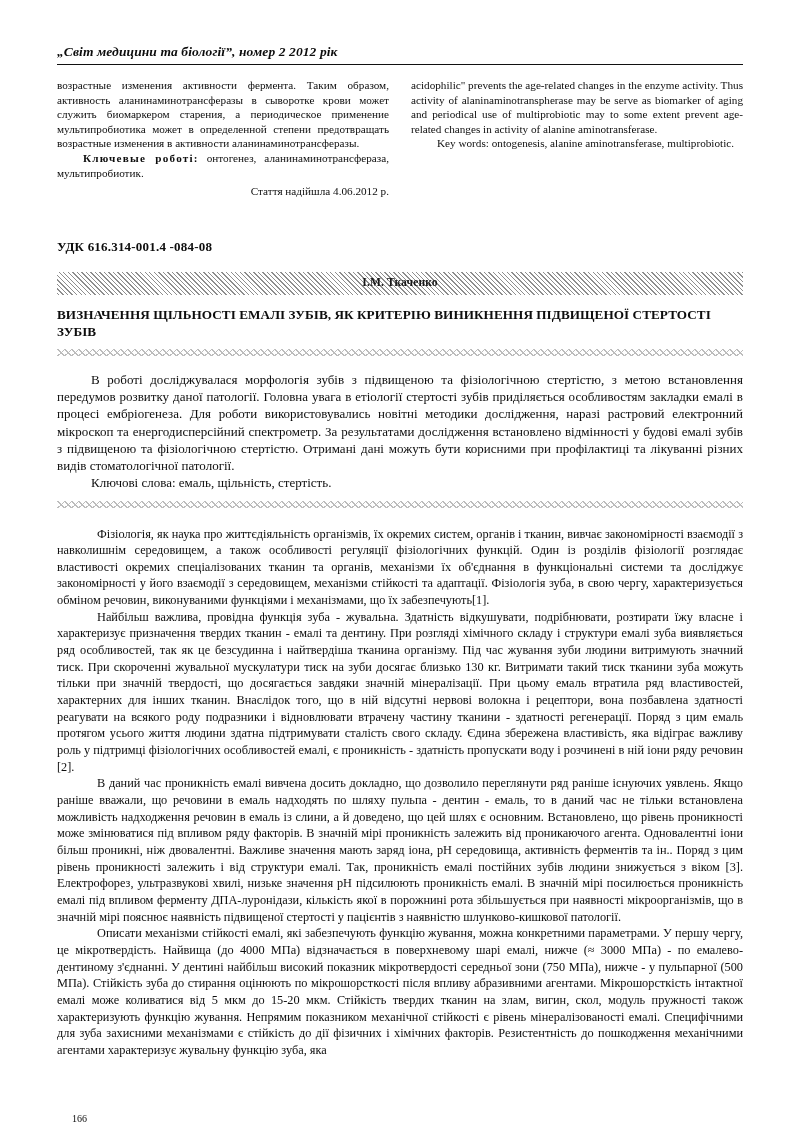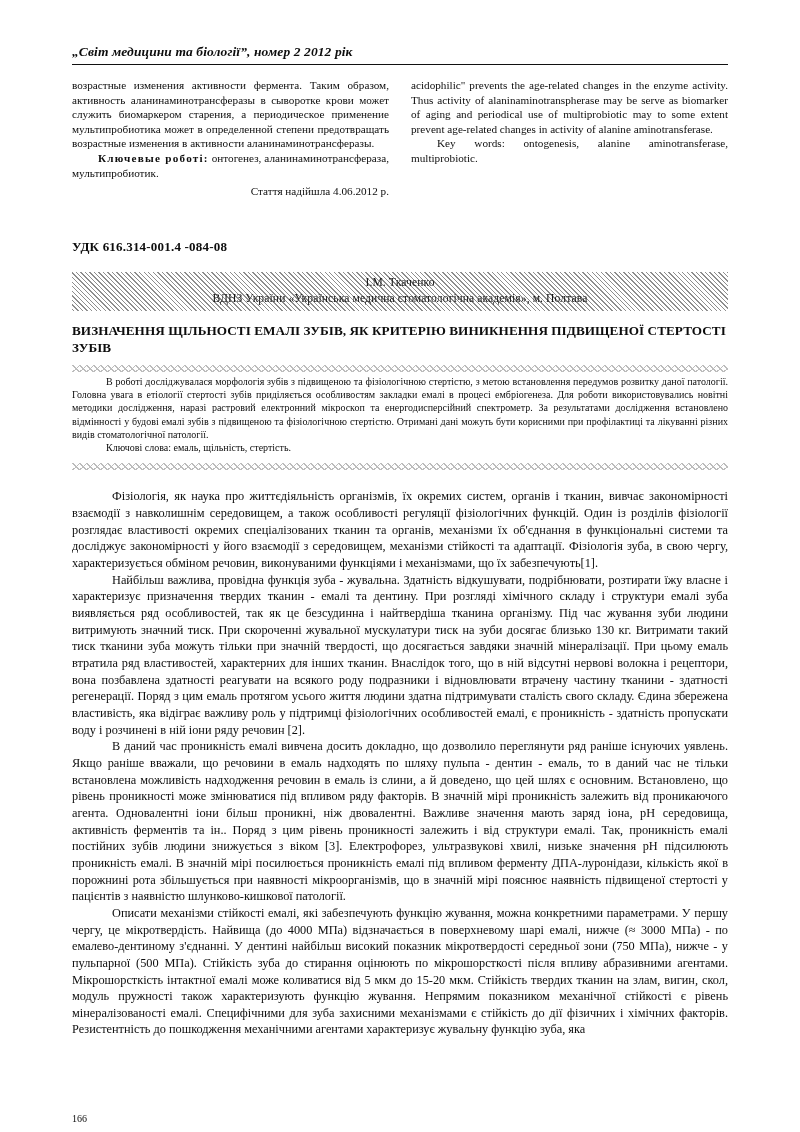--- a/index.html
+++ b/index.html
@@ -14,21 +14,21 @@
     color: #0d0d0d;
     position: relative;
     overflow: hidden;
   }
   .page {
     position: absolute;
     left: 0; top: 0;
     width: 800px;
     height: 1132px;
     box-sizing: border-box;
-    padding: 0 72px;
+    padding: 0 57px;
   }
 
   
   .runhead {
     margin-top: 44px;
     font-style: italic;
     font-weight: bold;
     font-size: 13.5px;
     letter-spacing: .1px;
     padding-bottom: 4px;
@@ -77,21 +77,21 @@
     color: #171717;
     background-color: #f2f2f2;
     background-image: repeating-linear-gradient(
         45deg,
         #ffffff 0px, #ffffff 1px,
         #8d8d8d 1px, #8d8d8d 2px,
         #ffffff 2px, #ffffff 3.2px
     );
   }
   .authorband .line {
-    font-weight: normal;
+    font-weight: bold;
     font-size: 11.6px;
     line-height: 1.38;
     letter-spacing: .1px;
     text-align: center;
   }
 
   
   .title {
     margin-top: 11px;
     text-align: left;
@@ -108,22 +108,22 @@
     background-repeat: repeat-x;
     background-size: 7px 7px;
     background-image:
       linear-gradient(135deg, #b9b9b9 12.5%, transparent 12.5%, transparent 50%, #b9b9b9 50%, #b9b9b9 62.5%, transparent 62.5%),
       linear-gradient(45deg,  #b9b9b9 12.5%, transparent 12.5%, transparent 50%, #b9b9b9 50%, #b9b9b9 62.5%, transparent 62.5%);
     opacity: .95;
   }
 
   
   .uk-abstract {
-    margin-top: 3px;
-    font-size: 10px;
+    margin-top: 15px;
+    font-size: 13px;
     line-height: 1.325;
     text-align: justify;
   }
   .uk-abstract p { margin: 0; }
   .uk-abstract p.ind { text-indent: 34px; }
   .uk-kw { margin-top: 1px; }
 
   
   .body {
     margin-top: 18px;
@@ -163,21 +163,20 @@
       <p>acidophilic" prevents the age-related changes in the enzyme activity. Thus activity of alaninaminotranspherase may be serve as biomarker of aging and periodical use of multiprobiotic may to some extent prevent age-related changes in activity of alanine aminotransferase.</p>
       <p class="ind"><span class="kw">Key words:</span><span> ontogenesis, alanine aminotransferase, multiprobiotic.</span></p>
     </div>
 
   </div>
 
   <div class="udk">УДК 616.314-001.4 -084-08</div>
 
   <div class="authorband">
     <div class="line">І.М. Ткаченко</div>
-    <div class="line">ВДНЗ України «Українська медична стоматологічна академія», м. Полтава</div>
   </div>
 
   <div class="title">ВИЗНАЧЕННЯ ЩІЛЬНОСТІ ЕМАЛІ ЗУБІВ, ЯК КРИТЕРІЮ ВИНИКНЕННЯ ПІДВИЩЕНОЇ СТЕРТОСТІ ЗУБІВ</div>
 
   <div class="zigzag"></div>
 
   <div class="uk-abstract">
     <p class="ind">В роботі досліджувалася морфологія зубів з підвищеною та фізіологічною стертістю, з метою встановлення передумов розвитку даної патології. Головна увага в етіології стертості зубів приділяється особливостям закладки емалі в процесі ембріогенеза. Для роботи використовувались новітні методики дослідження, наразі растровий електронний мікроскоп та енергодисперсійний спектрометр. За результатами дослідження встановлено відмінності у будові емалі зубів з підвищеною та фізіологічною стертістю. Отримані дані можуть бути корисними при профілактиці та лікуванні різних видів стоматологічної патології.</p>
     <p class="ind uk-kw"><span class="kw">Ключові слова:</span><span> емаль, щільність, стертість.</span></p>
   </div>

